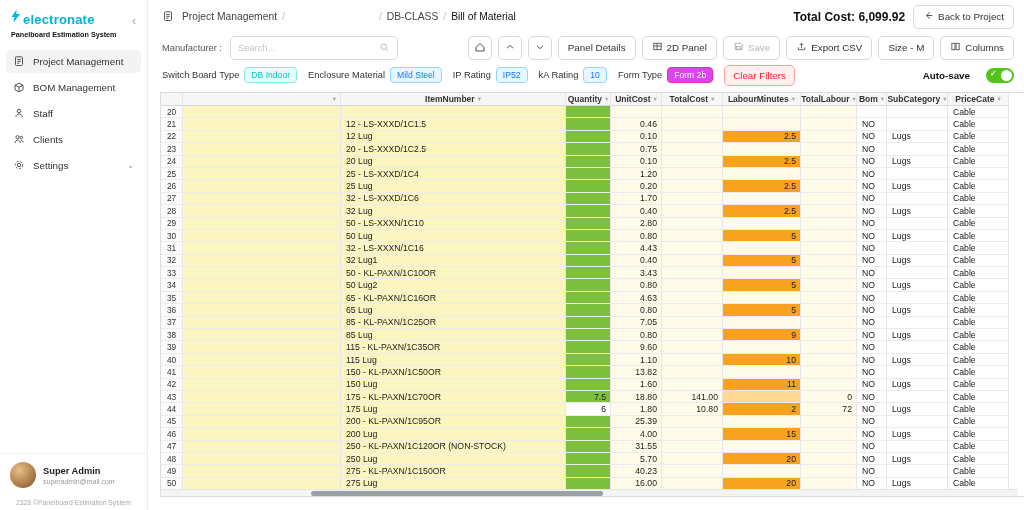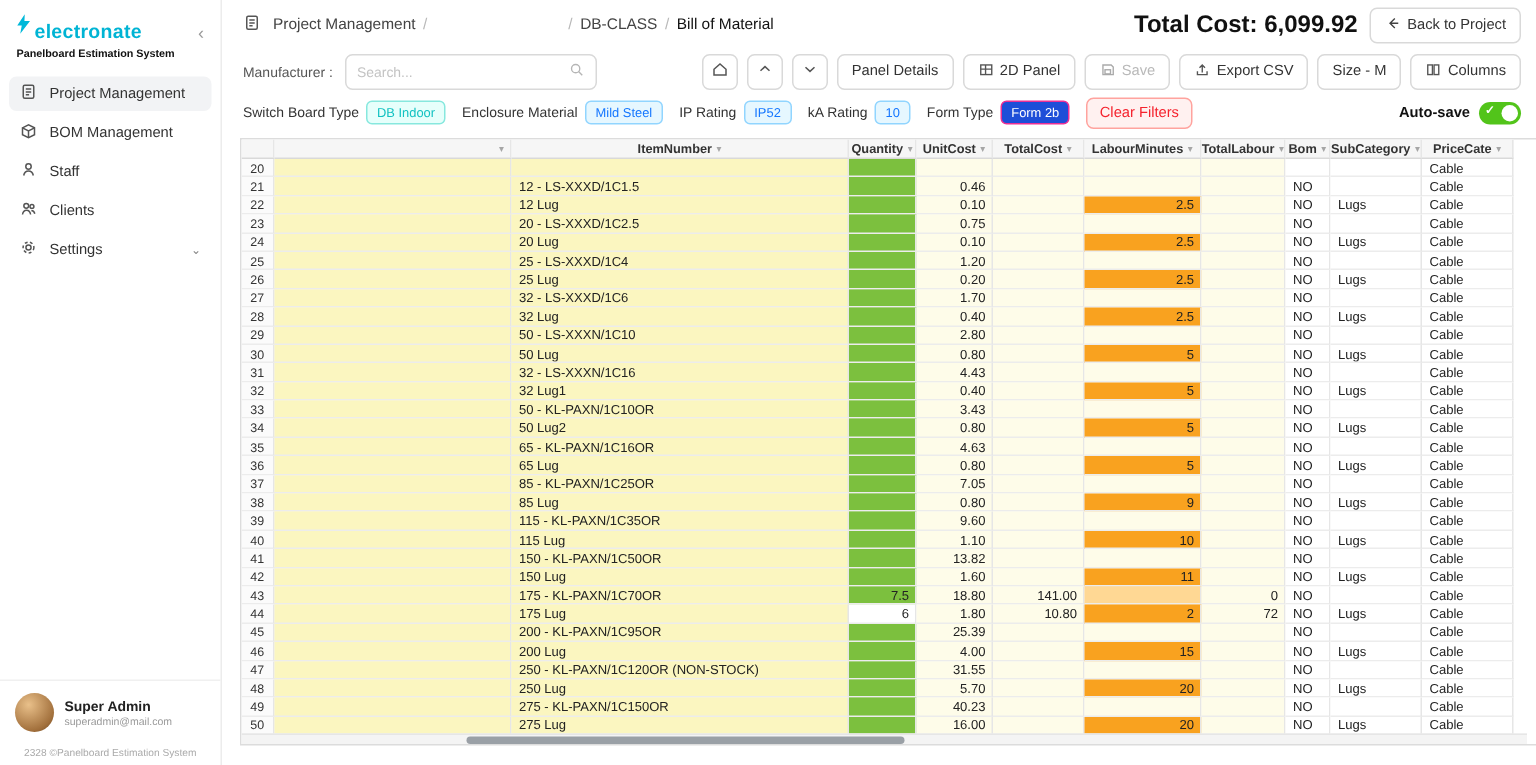--- a/index.html
+++ b/index.html
@@ -24,39 +24,39 @@
   .uemail{font-size:7px;color:#999}
   .sfooter{font-size:6.8px;color:#aaa;text-align:center;padding:3px 0 4px;white-space:nowrap}
 
   
   .main{position:absolute;left:148px;top:0;width:876px;height:510px;display:flex;flex-direction:column;background:#fff}
   .row1{height:33px;display:flex;align-items:center;padding:0 10px 0 14px;gap:8px}
   .crumb{display:flex;align-items:center;gap:5px;font-size:10.3px;color:#444;white-space:nowrap}
   .crumb .sep{color:#b9b9b9}
   .crumb .last{color:#111}
   .redact{display:inline-block;width:84px;height:12px;border-radius:3px;background:#fff}
-  .tcost{margin-left:auto;font-size:16px;font-weight:bold;color:#111;white-space:nowrap}
+  .tcost{margin-left:auto;font-size:12px;font-weight:bold;color:#111;white-space:nowrap}
   .btn{display:inline-flex;align-items:center;gap:4px;height:24px;padding:0 9px;border:1px solid #d9d9d9;border-radius:5px;background:#fff;font-size:9.8px;color:#333;white-space:nowrap;cursor:pointer}
   .btn.disabled{color:#b9b9b9}
   .btn.danger{background:#fff1f0;border-color:#ffa39e;color:#f5222d}
   .iconbtn{width:24px;padding:0;justify-content:center}
   .row2{height:29px;display:flex;align-items:center;padding:0 10px 0 14px;gap:8px}
   .mlabel{font-size:9.3px;color:#555;white-space:nowrap}
   .search{display:flex;align-items:center;width:168px;height:24px;border:1px solid #d9d9d9;border-radius:5px;padding:0 7px;background:#fff;gap:4px}
   .search input{border:0;outline:0;flex:1;min-width:0;font-size:9.3px;color:#333;font-family:inherit;background:transparent}
   .search input::placeholder{color:#c3c3c3}
   .row2-right{margin-left:auto;display:flex;gap:6px;align-items:center}
   .row3{height:26px;display:flex;align-items:center;padding:0 10px 0 14px;gap:11px}
   .fgroup{display:flex;align-items:center;gap:5px;white-space:nowrap}
   .flabel{font-size:9.3px;color:#333}
   .tag{font-size:8.6px;padding:1px 6px;border-radius:4px;border:1px solid transparent;line-height:1.4}
   .tag-cyan{background:#e6fffb;border-color:#87e8de;color:#13c2c2}
   .tag-blue{background:#e6f7ff;border-color:#91d5ff;color:#1677ff}
-  .tag-magenta{background:#1d4ed8;border-color:#eb2f96;color:#fff}
-  .autosave{margin-left:auto;display:flex;align-items:center;gap:6px;font-size:9.8px;font-weight:bold;color:#111}
+  .tag-magenta{background:#d946ef;border-color:#eb2f96;color:#fff}
+  .autosave{margin-left:auto;display:flex;align-items:center;gap:16px;font-size:9.8px;font-weight:bold;color:#111}
   .switch{width:28px;height:15px;background:#52c41a;border-radius:8px;position:relative;cursor:pointer}
   .switch::after{content:"";position:absolute;right:2px;top:2px;width:11px;height:11px;background:#fff;border-radius:50%}
   .switch::before{content:"✓";position:absolute;left:4px;top:1.5px;color:#fff;font-size:8px}
 
   
   .card{position:relative;margin:4px 0 0 12px;width:958px;height:405px;border:1px solid #dcdcdc;background:#fff;overflow:hidden}
   .grid{width:848px}
   .trow{display:grid;grid-template-columns:22px 158px 225px 45px 51px 61px 78px 56px 30px 61px 61px;height:12.4px}
   .trow.thead{height:13px;background:#f6f6f6;position:relative;z-index:2}
   .cell{display:flex;align-items:center;border-right:1px solid var(--border);border-bottom:1px solid #ececec;font-size:8.7px;color:#222;overflow:hidden;white-space:nowrap;cursor:cell}

